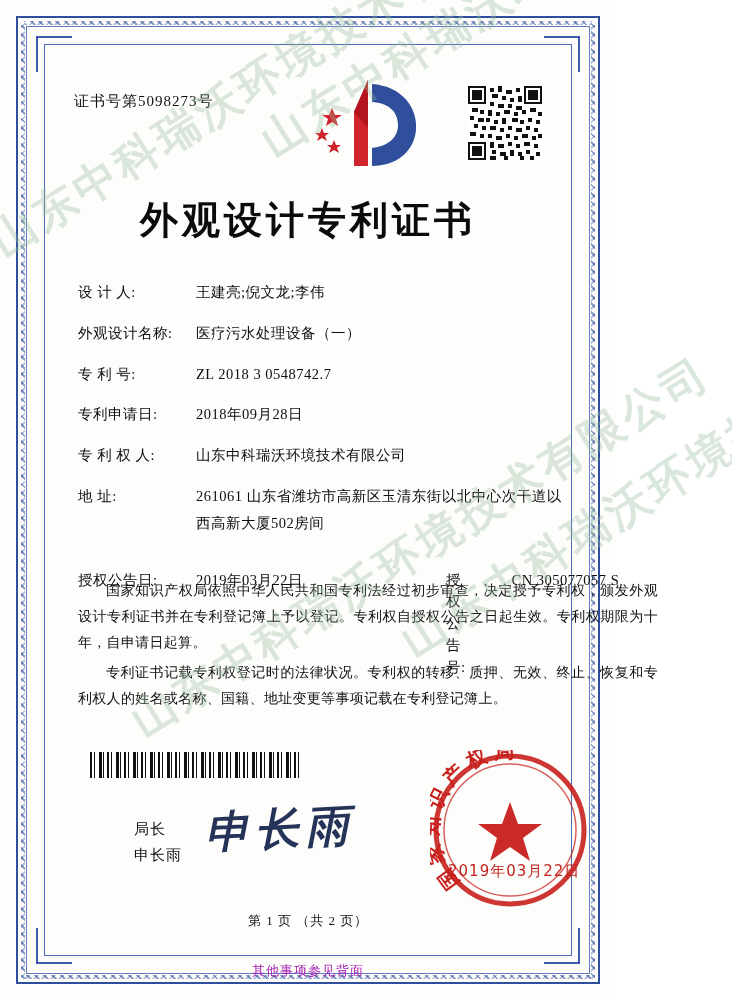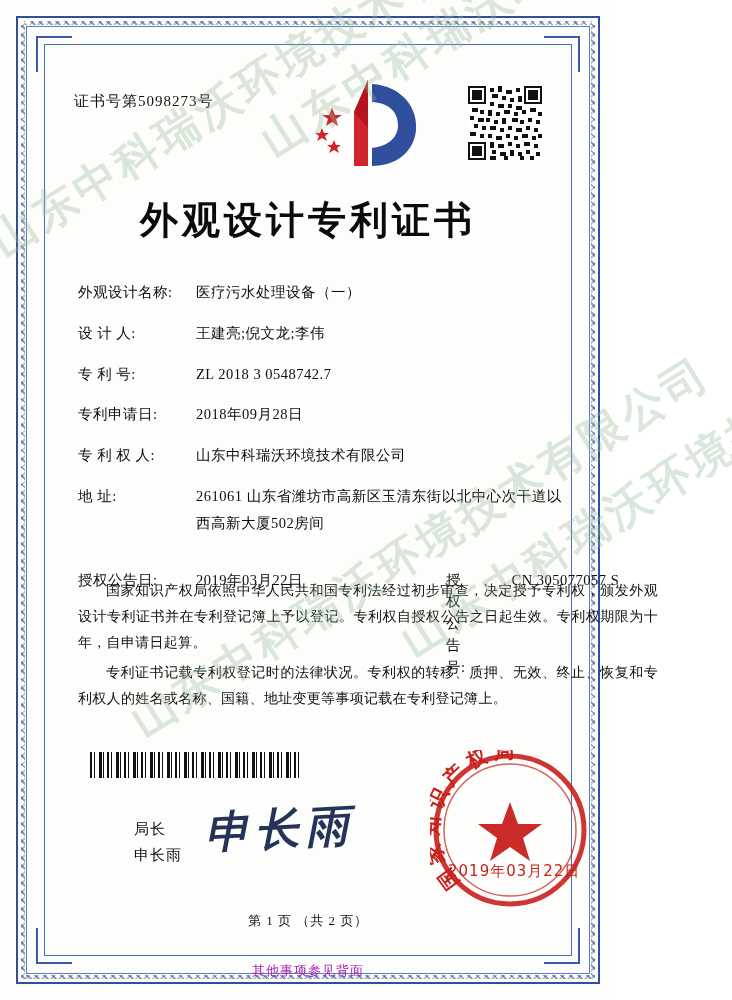--- a/index.html
+++ b/index.html
@@ -360,27 +360,27 @@
         <rect x="31" y="35" width="2" height="2"></rect>
       </g>
     </svg>
   </div>
 
   <div class="title">外观设计专利证书</div>
 
   <div class="fields">
 
     <div class="row">
+      <div class="lbl">设  计  人:</div>
+      <div class="val">王建亮;倪文龙;李伟</div>
+    </div>
+
+    <div class="row">
       <div class="lbl">外观设计名称:</div>
       <div class="val">医疗污水处理设备（一）</div>
-    </div>
-
-    <div class="row">
-      <div class="lbl">设  计  人:</div>
-      <div class="val">王建亮;倪文龙;李伟</div>
     </div>
 
     <div class="row">
       <div class="lbl">专  利  号:</div>
       <div class="val">ZL 2018 3 0548742.7</div>
     </div>
 
     <div class="row">
       <div class="lbl">专利申请日:</div>
       <div class="val">2018年09月28日</div>

